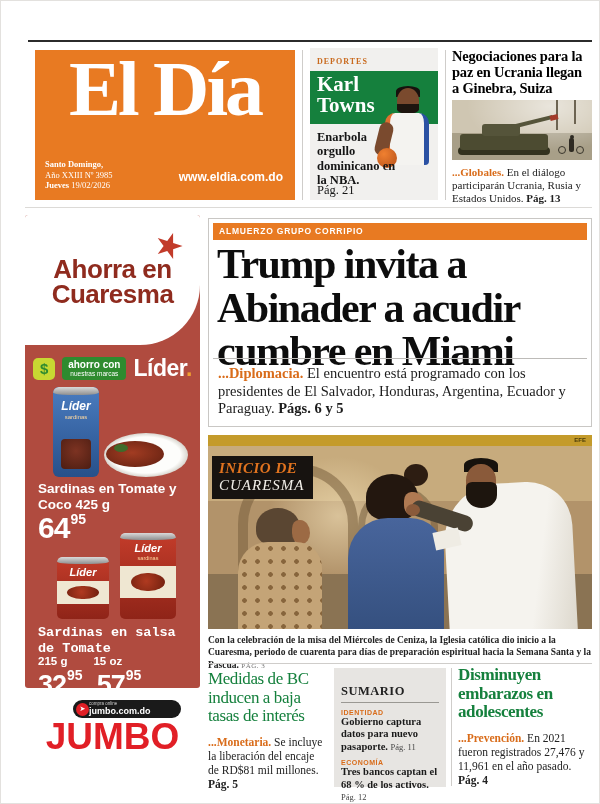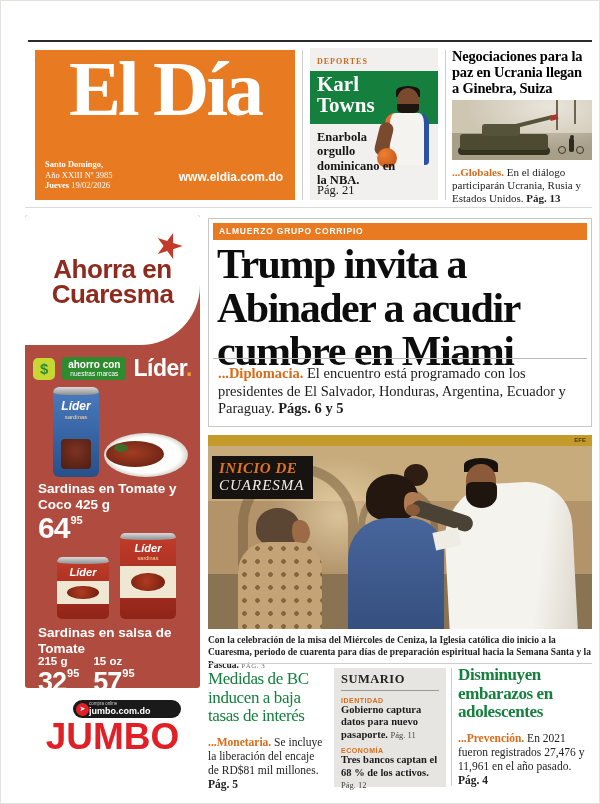--- a/index.html
+++ b/index.html
@@ -82,33 +82,33 @@
   .can-blue .lid { position:absolute; top:0; left:0; right:0; height:8px; background:linear-gradient(#d9d9d9,#8f8f8f); border-radius:6px 6px 40% 40%; }
   .can-text { position:absolute; top:12px; left:0; right:0; text-align:center; color:#fff; font-weight:bold; font-style:italic; font-size:12px; }
   .can-sub { position:absolute; top:27px; left:0; right:0; text-align:center; color:#ffd9a0; font-size:6px; }
   .can-art { position:absolute; bottom:8px; left:8px; right:8px; height:30px; background:radial-gradient(circle at 50% 40%, #7d3322, #4c1d12); border-radius:4px; }
   .plate { position:absolute; right:12px; bottom:2px; width:84px; height:44px; background:radial-gradient(ellipse at 50% 50%, #fdfdfb 58%, #dad7d0 70%); border-radius:50%; }
   .food { position:absolute; right:24px; bottom:10px; width:58px; height:26px; background:radial-gradient(ellipse at 45% 45%, #a23c22, #5f1f10); border-radius:50%; }
   .food .greens { position:absolute; left:8px; top:3px; width:14px; height:8px; background:#3f6b2a; border-radius:50%; }
   .prod1-name { position:absolute; top:266px; left:13px; width:150px; color:#fff; font-weight:bold; font-size:13.5px; line-height:1.15; }
   .price { color:#fff; font-weight:bold; }
   .price .big { font-size:30px; letter-spacing:-1px; }
-  .price .sup { font-size:11px; vertical-align:14px; margin-left:1px; }
+  .price .sup { font-size:14px; vertical-align:14px; margin-left:1px; }
   .prod1-price { position:absolute; top:296px; left:13px; }
 
   .prod2 { position:absolute; top:318px; left:0; width:175px; height:88px; }
   .can-red { position:absolute; background:linear-gradient(#c33c2a,#8f2418); border-radius:5px; overflow:hidden; }
   .can-red .lid { position:absolute; top:0; left:0; right:0; height:7px; background:linear-gradient(#d9d9d9,#8f8f8f); border-radius:5px 5px 40% 40%; }
   .can-red .band { position:absolute; top:38%; left:0; right:0; height:38%; background:#efe7d2; }
   .can-red .fish { position:absolute; top:46%; left:20%; width:60%; height:22%; background:radial-gradient(circle at 45% 45%, #b03a20, #6e1f0e); border-radius:50%; }
   .can-red .ct { position:absolute; top:9px; left:0; right:0; text-align:center; color:#fff; font-weight:bold; font-style:italic; font-size:11px; }
   .can-red .cs { position:absolute; top:22px; left:0; right:0; text-align:center; color:#ffd9a0; font-size:5.5px; }
   .can-small { left:32px; top:24px; width:52px; height:62px; }
   .can-big { left:95px; top:0; width:56px; height:86px; }
-  .prod2-name { position:absolute; top:410px; left:13px; width:150px; color:#fff; font-weight:bold; font-size:13.5px; line-height:1.15; }
+  .prod2-name { position:absolute; top:410px; left:13px; width:150px; color:#fff; font-weight:bold; font-size:13.5px; line-height:1.15;font-family:Liberation Mono, monospace; }
   .sizes { position:absolute; top:440px; left:13px; width:150px; color:#fff; font-weight:bold; font-size:11.5px; display:flex; gap:26px; }
   .prices2 { position:absolute; top:452px; left:13px; display:flex; gap:14px; }
   .prices2 .big { font-size:27px; }
 
   .jumbo-badge { position:absolute; left:73px; top:700px; width:108px; height:18px; background:#1a1a1a; border-radius:9px; display:flex; align-items:center; font-family:"Liberation Sans", sans-serif; }
   .jumbo-send { width:13px; height:13px; background:#e11f26; border-radius:50%; margin-left:3px; color:#fff; font-size:7px; display:flex; align-items:center; justify-content:center; }
   .jumbo-badge .txt { margin-left:0; color:#fff; line-height:1; }
   .jumbo-badge .t1 { font-size:4.5px; color:#ccc; }
   .jumbo-badge .t2 { font-size:9px; font-weight:bold; }
   .jumbo-logo { position:absolute; left:25px; top:716px; width:175px; text-align:center; color:#e11f26; font-family:"Liberation Sans", sans-serif; font-weight:bold; font-size:37px; letter-spacing:0px; }
@@ -156,21 +156,21 @@
 
   .bottom-rule { position:absolute; left:208px; top:663px; width:384px; border-top:1px solid #cfcdca; }
 
   
   .col1 { position:absolute; left:208px; top:670px; width:118px; }
   .col1 h3, .col3 h3 { font-weight:bold; font-size:17px; line-height:1.1; letter-spacing:-0.4px; color:#15803d; }
   .col1 h3 { font-weight:normal; }
   .col-tag { margin-top:9px; font-size:11.5px; line-height:1.22; color:#222; }
   .col-tag .tag-lead { font-size:11.5px; }
 
-  .sumario { position:absolute; left:334px; top:668px; width:112px; height:119px; background:#e7e5e2; padding:4px 7px; }
+  .sumario { position:absolute; left:334px; top:668px; width:112px; height:119px; background:#e7e5e2; padding:16px 7px; }
   .sumario-title { font-weight:bold; font-size:12.5px; letter-spacing:0.5px; color:#222; border-bottom:1px solid #9a9893; padding-bottom:3px; }
   .sum-kicker { margin-top:6px; color:#d96c1a; font-family:"Liberation Sans", sans-serif; font-weight:bold; font-size:7px; letter-spacing:0.5px; }
   .sum-text { font-weight:bold; font-size:10.5px; line-height:1.18; color:#1a1a1a; }
   .sum-page { font-weight:normal; font-size:8.5px; color:#444; }
 
   .vdiv3 { position:absolute; left:451px; top:668px; height:118px; border-left:1px solid #cfcdca; }
   .col3 { position:absolute; left:458px; top:666px; width:134px; }
 </style>
 </head>
 <body>

